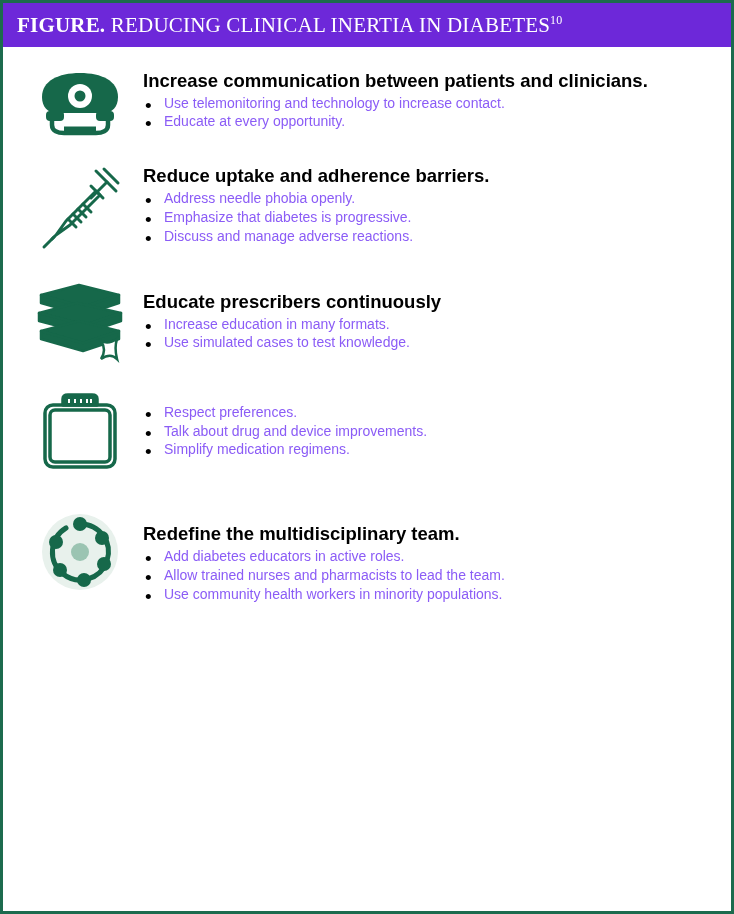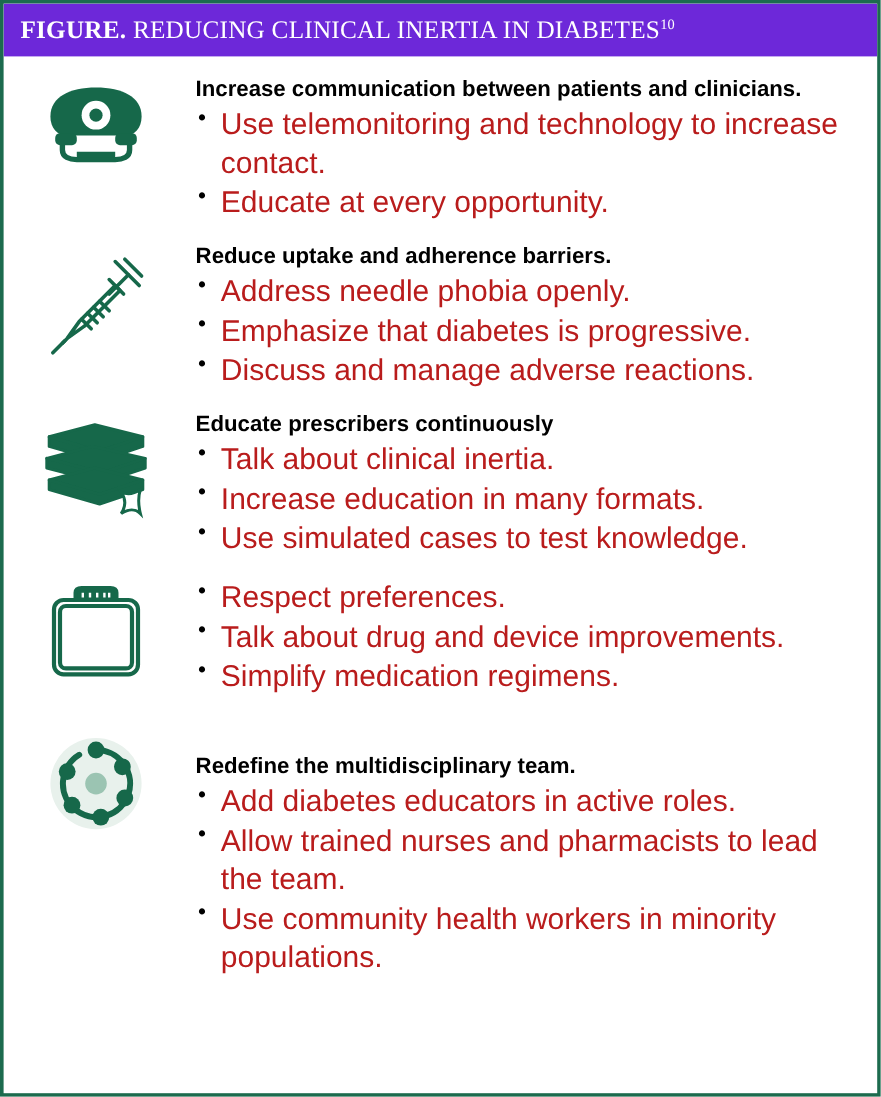--- a/index.html
+++ b/index.html
@@ -45,23 +45,22 @@
     vertical-align: super;
   }
 
   .rows {
     padding: 14px 18px 10px 18px;
     box-sizing: border-box;
   }
 
   .row {
     display: flex;
-    align-items: flex-start;
+    align-items: center;
     margin-bottom: 16px;
-    gap: 20px;
   }
   .row:last-child { margin-bottom: 0; }
 
   .icon-cell {
     width: 118px;
     min-width: 118px;
     display: flex;
     align-items: flex-start;
     justify-content: center;
     padding-top: 6px;
@@ -80,22 +79,22 @@
     margin: 0 0 2px 0;
   }
 
   ul.bullets {
     list-style: none;
     margin: 0;
     padding: 0;
   }
   ul.bullets li {
     position: relative;
-    font-size: 25px;
-    color: #b91c1c;
+    font-size: 14px;
+    color: #8b5cf6;
     line-height: 1.28;
     padding-left: 21px;
     margin-bottom: 1px;
   }
   ul.bullets li::before {
     content: "\2022";
     position: absolute;
     left: 2px;
     top: -1px;
     font-size: 19px;
@@ -183,21 +182,20 @@
             <path d="M10 52 L10 60 L52 72 L88 60 L88 52 L52 64 Z"></path>
           </g>
           <g fill="none" stroke="#16684a" stroke-width="2.5" stroke-linecap="round">
             <path d="M70 62 C74 68 74 74 70 80 C76 76 82 76 86 80 C84 72 84 66 86 60 C80 64 74 64 70 62 Z" fill="#ffffff"></path>
           </g>
         </svg>
       </div>
       <div class="content-cell">
         <p class="row-title">Educate prescribers continuously</p>
         <ul class="bullets">
-          <li>Talk about clinical inertia.</li>
           <li>Increase education in many formats.</li>
           <li>Use simulated cases to test knowledge.</li>
         </ul>
       </div>
     </div>
 
     <div class="row row-4">
       <div class="icon-cell">
         <svg width="94" height="84" viewBox="0 0 94 84">
           <g fill="none" stroke="#16684a" stroke-width="3.5" stroke-linejoin="round">

